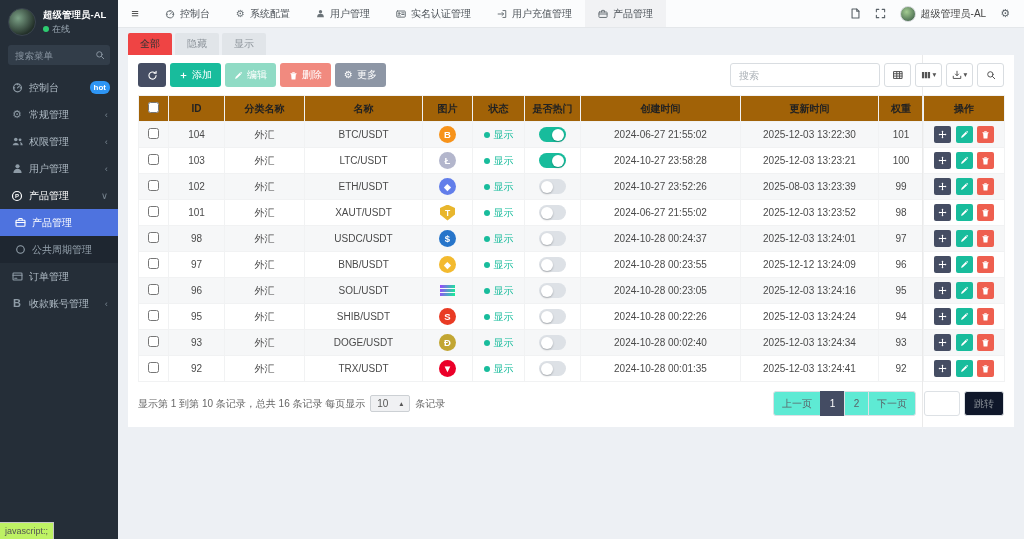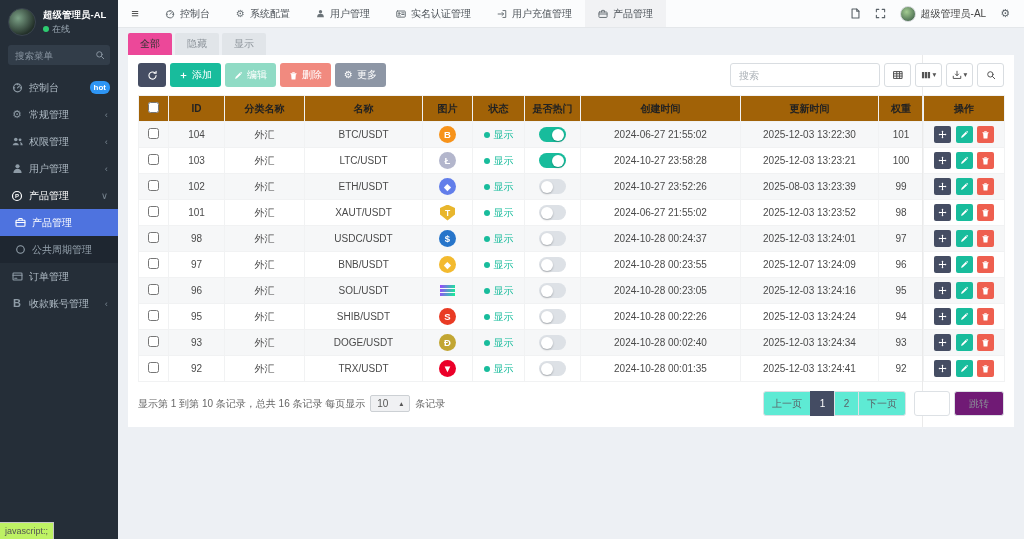--- a/index.html
+++ b/index.html
@@ -40,21 +40,21 @@
   .tn-right{margin-left:auto;display:flex;align-items:center;gap:14px;padding-right:14px}
   .tn-tool{color:#5a6268;cursor:pointer}
   .tn-user{display:flex;align-items:center;gap:5px;font-size:10px;color:#444;cursor:pointer}
   .avatar-sm{width:16px;height:16px;border-radius:50%;background:radial-gradient(circle at 40% 35%,#a4cc92,#4c6e52 78%);border:1px solid #d4d7da}
   .gear-txt{font-size:11px;color:#5a6268;cursor:pointer}
 
   
   .main{margin-left:118px;padding:5px 10px 0}
   .tabs{display:flex;gap:3px}
   .tab{padding:0 12px;height:22px;line-height:22px;background:#e1e5e9;color:#8d949b;font-size:10px;border-radius:2px 2px 0 0;cursor:pointer}
-  .tab.active{background:#ec4899;color:#333}
+  .tab.active{background:#ef4444;color:#333}
   .panel{background:#fff;position:relative;padding:8px 10px 0}
   .panel::after{content:"";position:absolute;top:0;bottom:0;right:91px;width:1px;background:#eaeaea;pointer-events:none}
 
   .tbar{display:flex;align-items:center;margin-bottom:8px;position:relative;z-index:2}
   .btn{height:24px;border:none;border-radius:3px;color:#fff;font-size:10px;display:inline-flex;align-items:center;gap:4px;padding:4px 9px;margin-right:4px;cursor:pointer;font-family:inherit}
   .btn-refresh{background:#454d63;width:28px;justify-content:center;padding:0}
   .btn-add{background:#18bc9c}
   .btn-edit{background:#90dbc5}
   .btn-del{background:#f18a7f}
   .btn-more{background:#8d96a5}
@@ -84,21 +84,21 @@
   .op-drag{background:#454d63}.op-edit{background:#18bc9c}.op-del{background:#ee5f4f}
 
   .tfoot{display:flex;align-items:center;padding:9px 0 11px;font-size:10px;color:#666;position:relative;z-index:2}
   .psize{display:inline-flex;align-items:center;gap:11px;border:1px solid #ccd0d4;background:#f0f1f3;border-radius:2px;padding:2px 6px;margin:0 5px;color:#555;cursor:pointer}
   .pag{margin-left:auto;display:flex;align-items:center}
   .pg{min-width:25px;height:25px;line-height:23px;border:1px solid #dde1e5;background:#5eead4;color:#5a6268;text-align:center;padding:0 8px;font-size:10px;cursor:pointer;margin-left:-1px}
   .pg.first{border-radius:3px 0 0 3px;margin-left:0}
   .pg.last{border-radius:0 3px 3px 0}
   .pg.active{background:#444c63;border-color:#444c63;color:#fff}
   .jump-input{width:36px;height:25px;border:1px solid #dde1e5;border-radius:3px;margin:0 4px 0 8px;padding:0 4px;font-size:10px;outline:none;font-family:inherit}
-  .btn-jump{height:25px;padding:0 14px;border:1px solid #dde1e5;background:#701a75;border-radius:3px;color:#8a9097;font-size:10px;cursor:pointer;font-family:inherit}
+  .btn-jump{height:25px;padding:0 9px;border:1px solid #dde1e5;background:#0f172a;border-radius:3px;color:#8a9097;font-size:10px;cursor:pointer;font-family:inherit}
 
   .status-tip{position:fixed;left:0;bottom:0;background:#bef264;border:1px solid #c6c6c6;border-left:none;border-bottom:none;padding:3px 5px;font-size:9px;color:#555;z-index:99}
 </style>
 </head>
 <body>
 
 <svg width="0" height="0" style="position:absolute">
   <defs>
     <symbol id="i-dash" viewBox="0 0 16 16">
         <g class="stroke-ic">
@@ -619,21 +619,21 @@
     <td>97</td>
     <td>外汇</td>
     <td>BNB/USDT</td>
     <td><span class="coin circle" style="background: rgb(243, 186, 47);">◆</span></td>
     <td><span class="statusc">
                 <span class="sdot"></span>
                 <span>显示</span>
               </span></td>
     <td><span class="toggle"></span></td>
     <td>2024-10-28 00:23:55</td>
-    <td>2025-12-07 13:24:09</td>
+    <td>2025-12-12 13:24:09</td>
     <td>96</td>
     <td>
       <button class="opbtn op-drag">
                 <svg width="9" height="9">
                   <use href="#i-move"></use>
                 </svg>
               </button>
       <button class="opbtn op-edit">
                 <svg width="9" height="9">
                   <use href="#i-pencil"></use>

